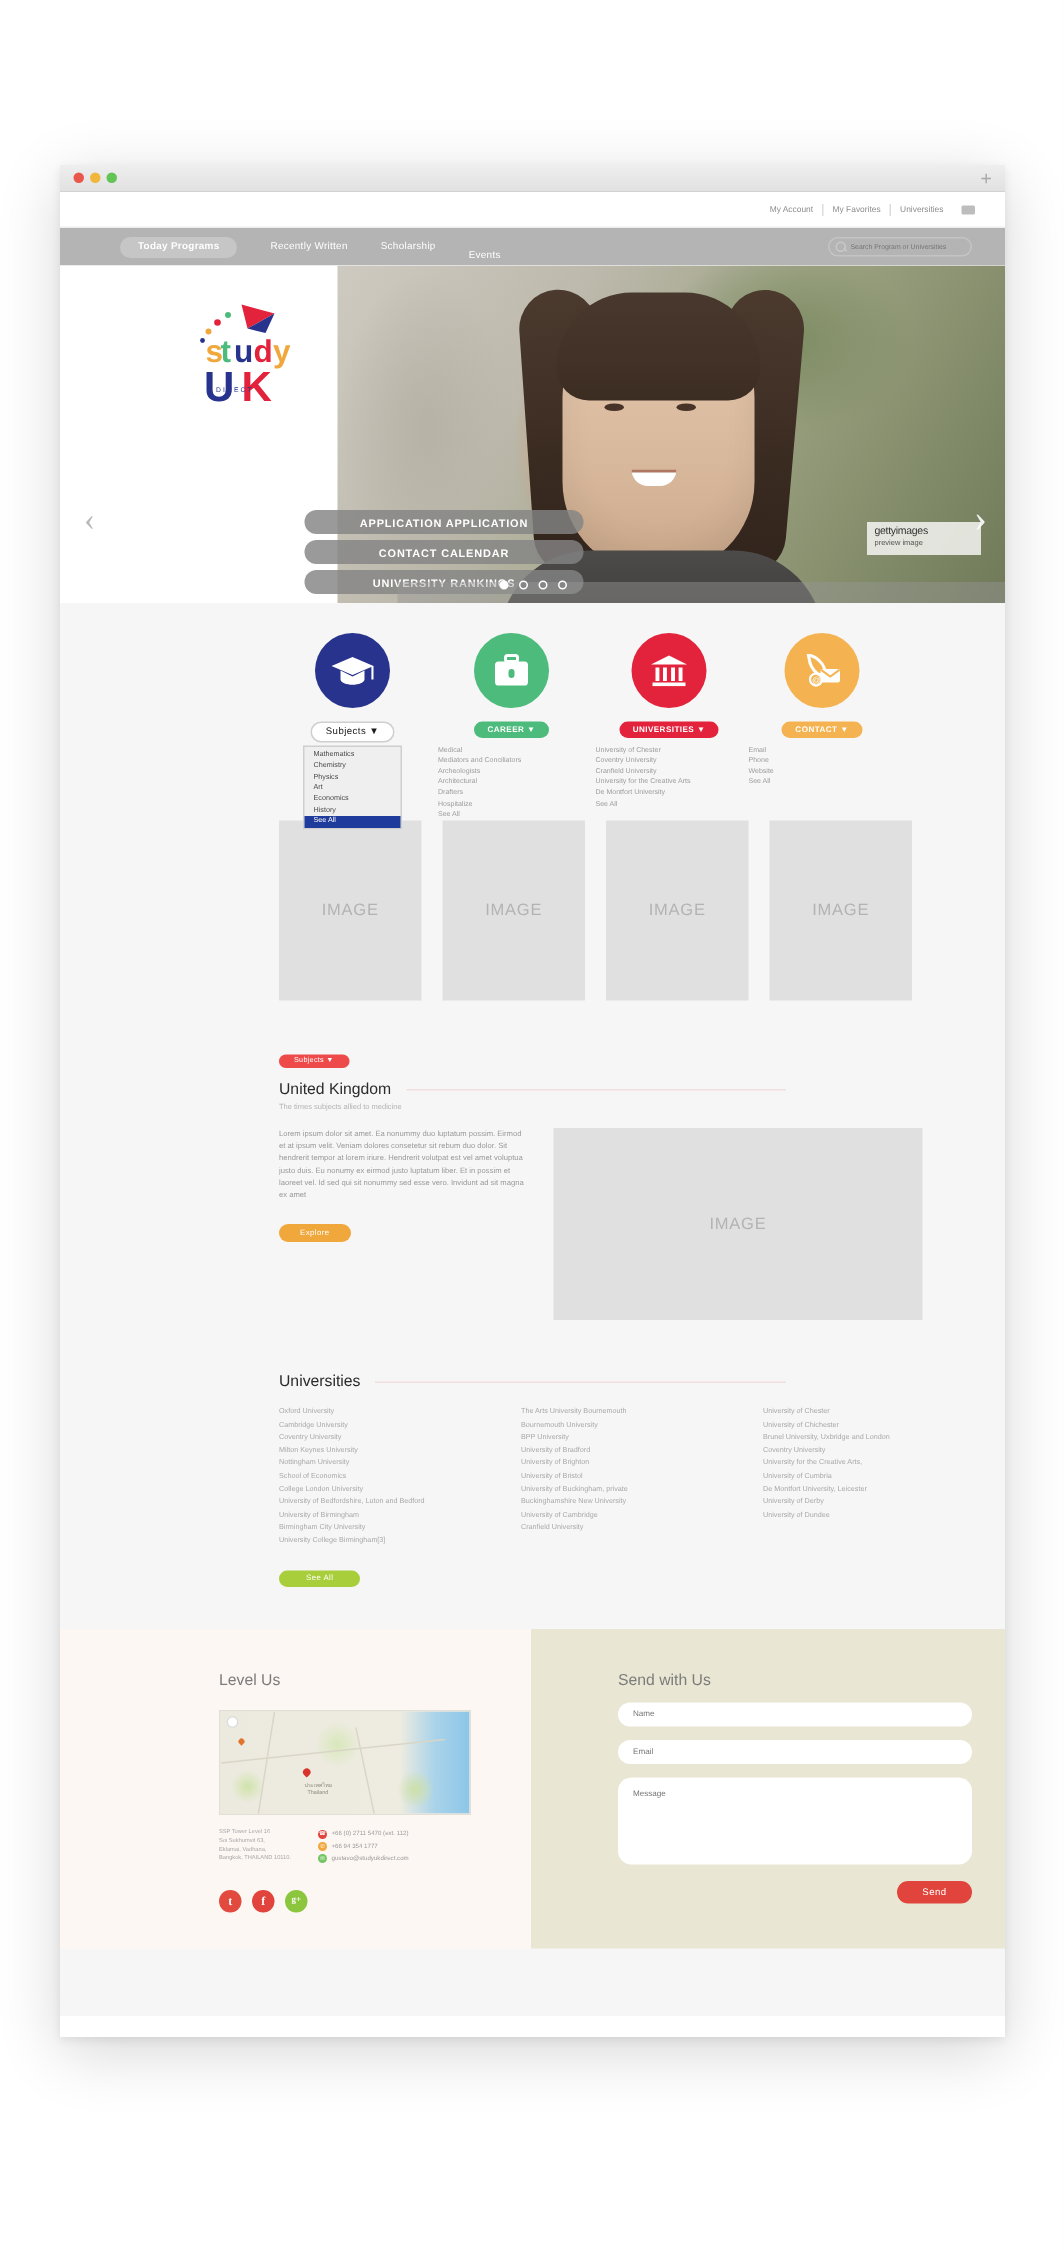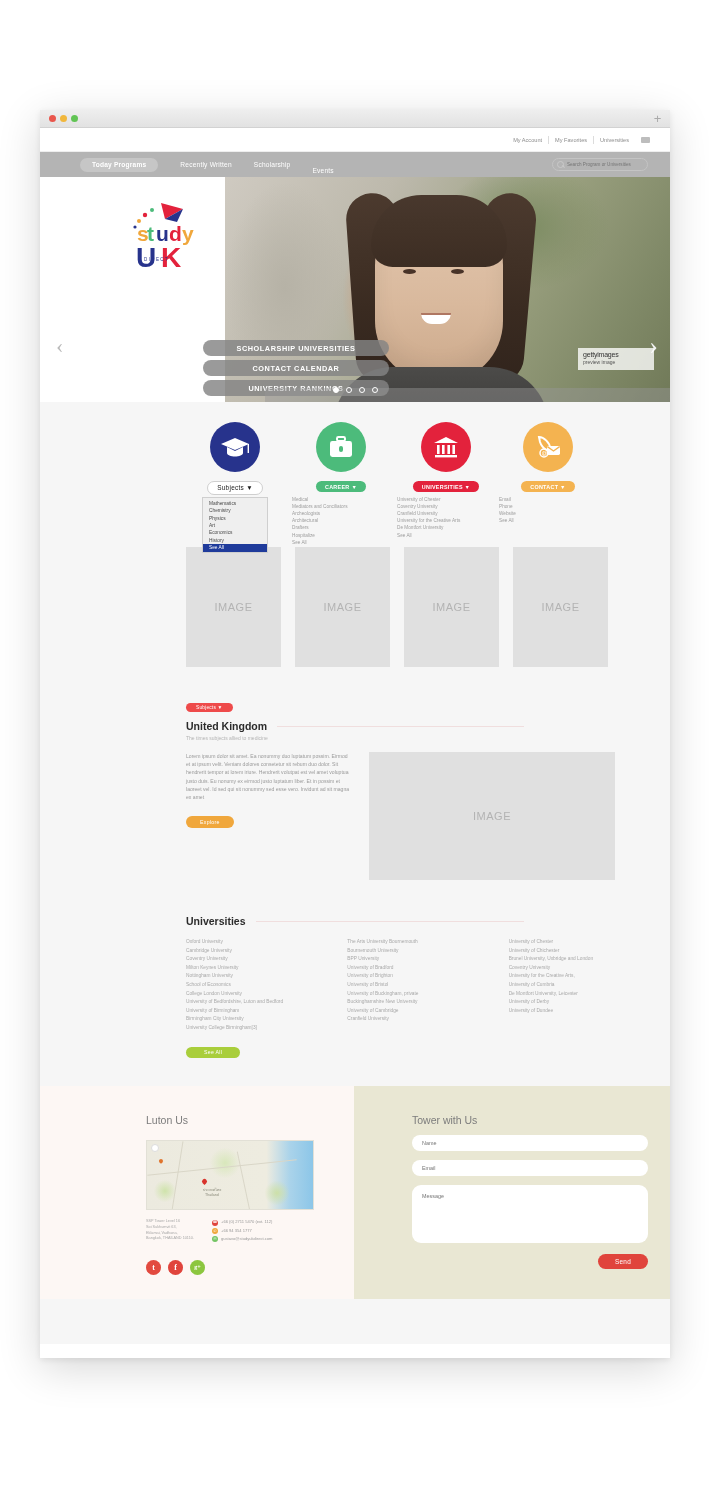--- a/index.html
+++ b/index.html
@@ -190,21 +190,21 @@
     color:#b3b3b3; font-size:11px; letter-spacing:.5px;
   }
 
   
   .section { padding: 28px 0 0 146px; }
   .tag-red {
     display:inline-block; background:#ee4a4a; color:#fff; font-size:4.8px;
     border-radius:8px; padding:2.3px 10px; letter-spacing:.2px;
   }
   .h2row { display:flex; align-items:center; margin-top:7px; }
-  .h2 { font-size:10.5px; font-weight:bold; color:#2b2b2b; white-space:nowrap; }
+  .h2 { font-size:10.5px; font-weight:normal; color:#2b2b2b; white-space:nowrap; }
   .rule { flex:1; height:1px; background:#f0dede; margin-left:10px; margin-right:146px; }
   .sub { font-size:5px; color:#b4b4b4; margin-top:3px; }
   .uk-row { display:flex; gap:17px; margin-top:11px; }
   .uk-text { width:166px; }
   .uk-text p { font-size:5.1px; color:#9a9a9a; line-height:8.2px; }
   .btn-orange {
     display:inline-block; background:#f0a73c; color:#fff; font-size:5.2px;
     border-radius:8px; padding:2.8px 14px; margin-top:15px; letter-spacing:.3px;
   }
   .uk-img {
@@ -345,21 +345,21 @@
         <text x="22" y="42" font-family="Liberation Sans, sans-serif" font-size="21" font-weight="bold" fill="#4cbb7b">t</text>
         <text x="31" y="42" font-family="Liberation Sans, sans-serif" font-size="21" font-weight="bold" fill="#27338c">u</text>
         <text x="44" y="42" font-family="Liberation Sans, sans-serif" font-size="21" font-weight="bold" fill="#e3223c">d</text>
         <text x="57" y="42" font-family="Liberation Sans, sans-serif" font-size="21" font-weight="bold" fill="#f0a73c">y</text>
         <text x="11" y="68" font-family="Liberation Sans, sans-serif" font-size="28" font-weight="bold" fill="#27338c">U</text>
         <text x="36" y="68" font-family="Liberation Sans, sans-serif" font-size="28" font-weight="bold" fill="#e3223c">K</text>
         <text x="19" y="62" font-family="Liberation Sans, sans-serif" font-size="4.5" letter-spacing="1.4" fill="#27338c">DIRECT</text>
       </svg>
 
       <div class="hero-ctas">
-        <div class="cta">SCHOLARSHIP UNIVERSITIES</div>
+        <div class="cta">APPLICATION APPLICATION</div>
         <div class="cta">CONTACT CALENDAR</div>
         <div class="cta">UNIVERSITY RANKINGS</div>
       </div>
 
       <div class="arrow l">‹</div>
       <div class="arrow r">›</div>
 
       <div class="hero-bottombar"></div>
 
       <div class="getty">
@@ -541,21 +541,21 @@
             <li>University of Derby</li>
             <li>University of Dundee</li>
           </ul>
         </div>
         <span class="btn-green">See All</span>
       </div>
 
       <div class="footer">
 
         <div class="findus">
-          <div class="f-h">Luton Us</div>
+          <div class="f-h">Level Us</div>
           <div class="map">
             <span class="road r1"></span>
             <span class="road r2"></span>
             <span class="road r3"></span>
             <span class="compass"></span>
             <span class="pin2"></span>
             <span class="pin"></span>
             <span class="lbl" style="left:56px;top:46px">ประเทศไทย</span>
             <span class="lbl" style="left:58px;top:52px">Thailand</span>
           </div>
@@ -582,21 +582,21 @@
             </div>
           </div>
           <div class="socials">
             <span class="soc tw">t</span>
             <span class="soc fb">f</span>
             <span class="soc gp" style="font-size:6px">g+</span>
           </div>
         </div>
 
         <div class="chat">
-          <div class="f-h">Tower with Us</div>
+          <div class="f-h">Send with Us</div>
           <div class="field">
             <input type="text" placeholder="Name" style="">
           </div>
           <div class="field">
             <input type="text" placeholder="Email" style="">
           </div>
           <div class="ta">
             <textarea placeholder="Message" style=""></textarea>
           </div>
           <button class="btn-send">Send</button>

